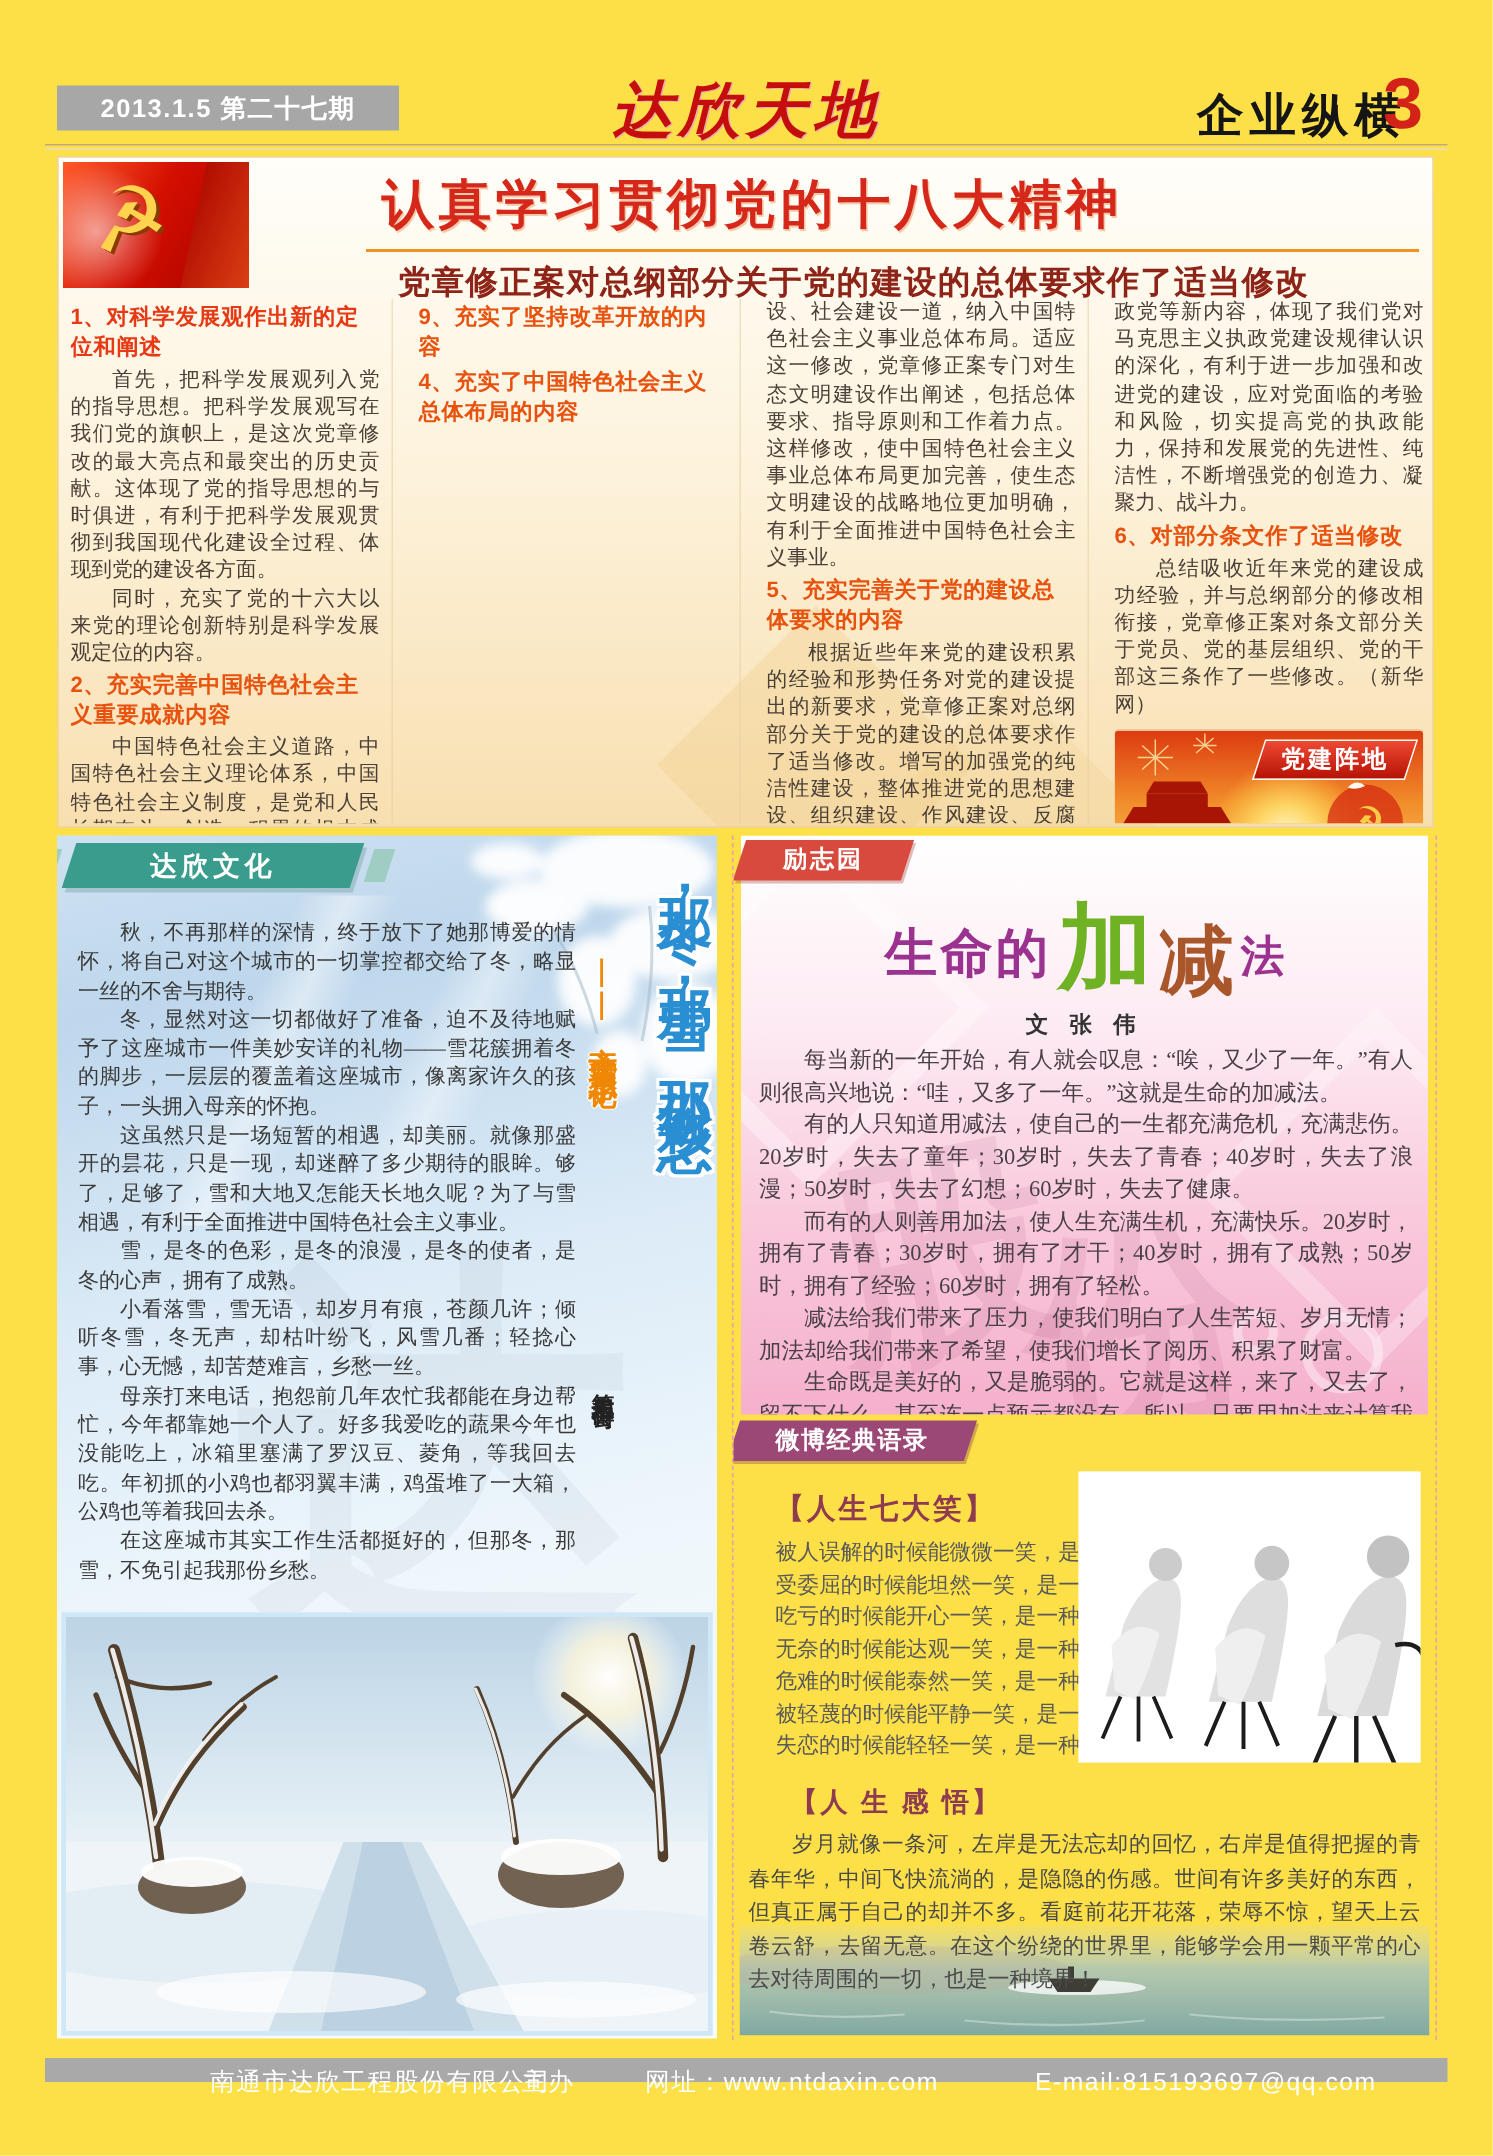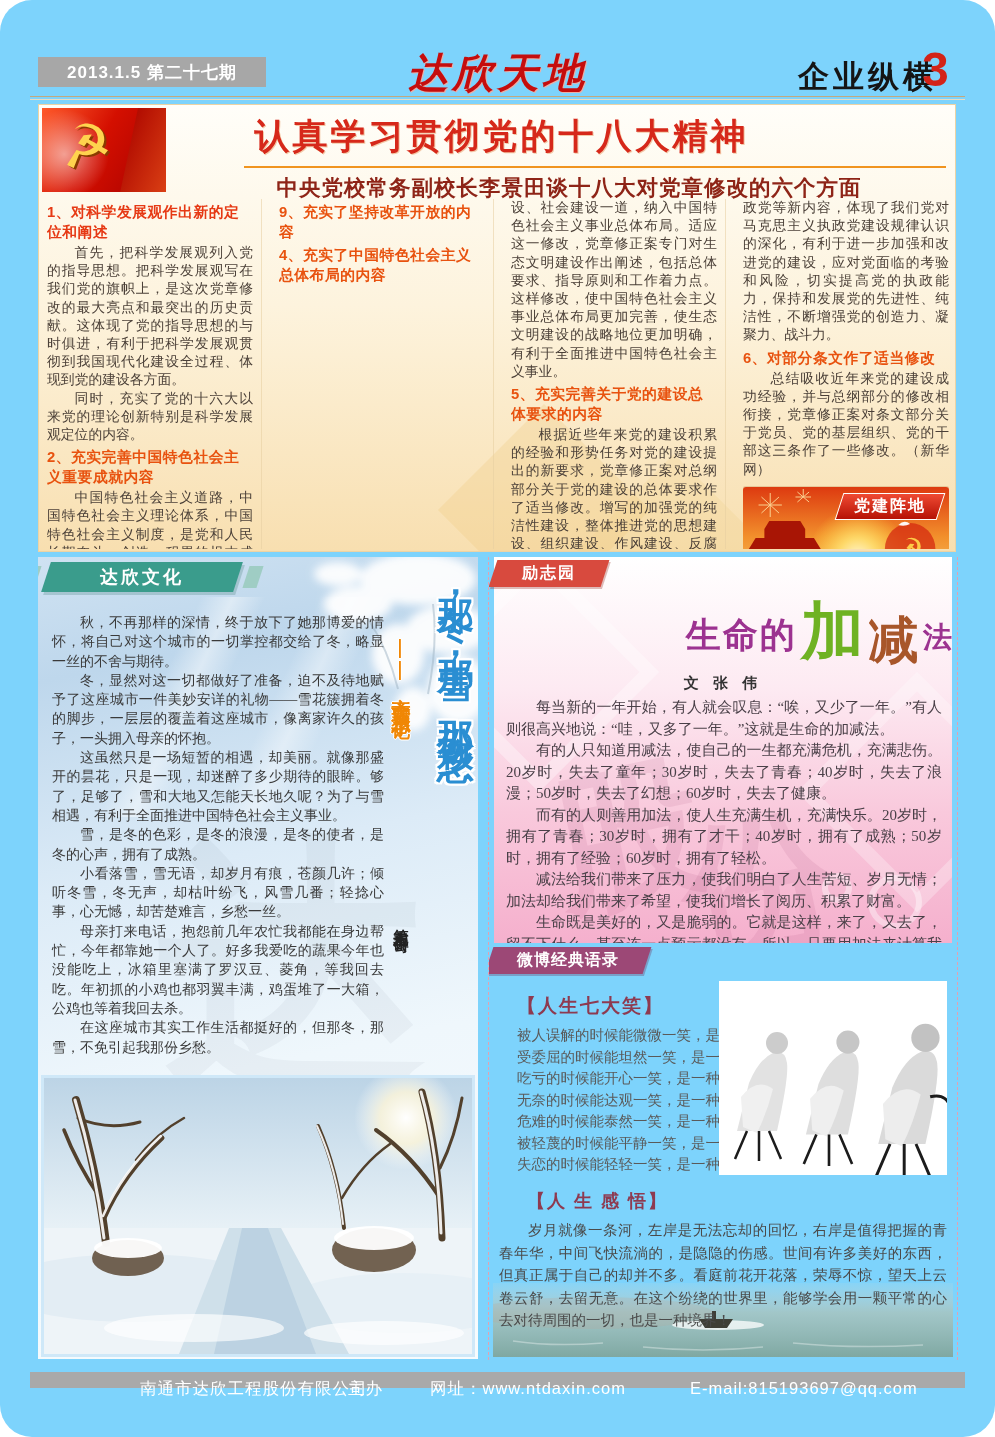--- a/index.html
+++ b/index.html
@@ -1,17 +1,17 @@
 <!DOCTYPE html>
 <html><head>
 <meta charset="utf-8">
 <style>
   * { margin:0; padding:0; box-sizing:border-box; }
   body { background:#ffffff; font-family:"Liberation Sans", sans-serif; }
-  #page { position:relative; width:995px; height:1437px; background:#7dd3fc; overflow:hidden; margin:0 auto;border-radius:32px; }
+  #page { position:relative; width:995px; height:1437px; background:#fde047; overflow:hidden; margin:0 auto; }
 
   
   .date-badge { position:absolute; left:38px; top:57px; width:228px; height:30px; background:#a7a7a7; color:#fff;
     font-size:17px; font-weight:bold; letter-spacing:1px; display:flex; align-items:center; justify-content:center; }
   .masthead { position:absolute; left:385px; top:46px; width:225px; text-align:center; font-family:"Liberation Serif", serif;
     font-size:41px; font-weight:900; font-style:italic; color:#c50d0d; letter-spacing:4px; text-shadow:1px 1px 0 #e8b0a8; }
   .section-title { position:absolute; left:798px; top:56px; font-size:31px; font-weight:900; color:#151515; letter-spacing:4px; }
   .page-num { position:absolute; left:922px; top:42px; font-size:48px; font-weight:900; color:#d32318; }
   .header-rule1 { position:absolute; left:30px; top:96px; width:935px; border-top:1px solid #c3a97e; }
   .header-rule2 { position:absolute; left:30px; top:99px; width:935px; border-top:1px solid #e7dcc4; }
@@ -71,21 +71,21 @@
   .inspire { position:absolute; left:488px; top:557px; width:470px; height:803px;
     border-left:1px dashed #e4a0b0; border-right:1px dashed #e4a0b0; overflow:hidden; }
   .inspire-badge { position:absolute; left:4px; top:3px; width:112px; height:27px; background:#d84a3e; transform:skewX(-18deg);
     display:flex; align-items:center; justify-content:center; box-shadow:2px 2px 0 rgba(150,40,30,.3); }
   .inspire-badge .badge-text { font-size:16px; letter-spacing:2px; }
   .pink-panel { position:absolute; left:5px; top:0; width:458px; height:386px;
     background:linear-gradient(180deg,#ffffff 0%, #fdeaf2 34%, #f9c9dc 66%, #f5b0cd 100%); overflow:hidden; }
   .panel-diamond { position:absolute; width:170px; height:170px; border:14px solid rgba(255,255,255,.35); transform:rotate(45deg); }
   .panel-bokeh { position:absolute; border-radius:50%; border:6px solid rgba(255,255,255,.4); }
   .pink-watermark { position:absolute; font-family:"Liberation Serif", serif; font-weight:900; color:rgba(160,60,110,.10); }
-  .life-title { position:absolute; left:0; top:26px; width:100%; text-align:right; white-space:nowrap; }
+  .life-title { position:absolute; left:0; top:26px; width:100%; text-align:center; white-space:nowrap; }
   .lt-1 { font-size:35px; font-weight:900; color:#9c3290; letter-spacing:2px; }
   .lt-2 { font-size:63px; font-weight:900; color:#6fb223; position:relative; top:6px; }
   .lt-3 { font-size:50px; font-weight:900; color:#a8562a; position:relative; top:10px; }
   .lt-4 { font-size:29px; font-weight:900; color:#9c3290; }
   .byline { position:absolute; left:0; top:117px; width:100%; text-align:center; font-size:15px; font-weight:bold; color:#333; letter-spacing:5px; }
   .inspire-text { position:absolute; left:12px; top:140px; width:436px; }
   .inspire-text p { font-family:"Liberation Serif", serif; font-size:15px; line-height:21.5px; color:#4a4048; text-indent:2em; text-align:justify; }
   .weibo-badge { position:absolute; left:0; top:390px; width:158px; height:27px; background:#9c4876; transform:skewX(-18deg);
     display:flex; align-items:center; justify-content:center; box-shadow:2px 2px 0 rgba(110,40,80,.3); }
   .weibo-badge .badge-text { font-size:16px; letter-spacing:1px; }
@@ -118,21 +118,21 @@
   <div class="lead">
     <div class="lead-diamond" style="left:430px; top:330px;"></div>
     <div class="lead-diamond" style="left:560px; top:380px; background:rgba(238,203,130,.22);"></div>
 
     <div class="flag">
       <span class="flag-fold"></span>
       <span class="flag-emblem">☭</span>
     </div>
     <div class="headline">认真学习贯彻党的十八大精神</div>
     <div class="head-rule"></div>
-    <div class="lead-subtitle">中央党校常务副校长李景田谈十八大对党章修改的六个方面</div>
+    <div class="lead-subtitle">党章修正案对总纲部分关于党的建设的总体要求作了适当修改</div>
 
     <div class="lead-cols">
       <div class="lead-col">
         <div class="blk-h red">1、对科学发展观作出新的定位和阐述</div>
         <p class="blk-p indent">首先，把科学发展观列入党的指导思想。把科学发展观写在我们党的旗帜上，是这次党章修改的最大亮点和最突出的历史贡献。这体现了党的指导思想的与时俱进，有利于把科学发展观贯彻到我国现代化建设全过程、体现到党的建设各方面。</p>
         <p class="blk-p indent">同时，充实了党的十六大以来党的理论创新特别是科学发展观定位的内容。</p>
         <div class="blk-h">2、充实完善中国特色社会主义重要成就内容</div>
         <p class="blk-p indent">中国特色社会主义道路，中国特色社会主义理论体系，中国特色社会主义制度，是党和人民长期奋斗、创造、积累的根本成就。各地区各部门一致建议，在党章中对这个根本成就作完整表述。</p>
 
       </div>

